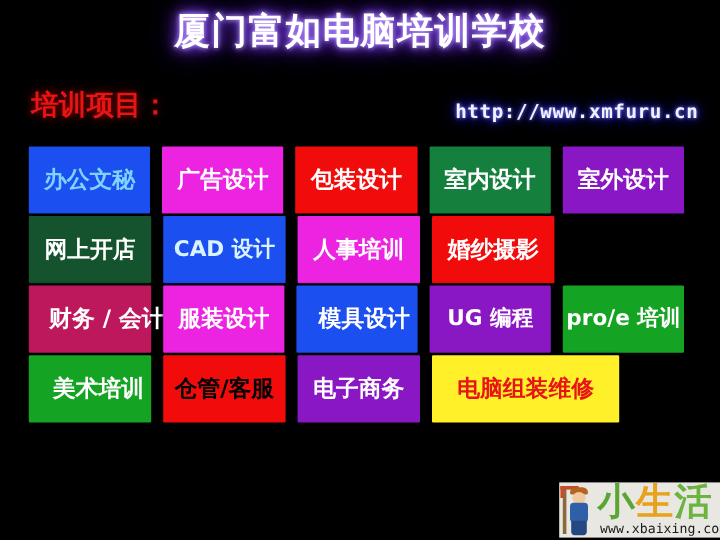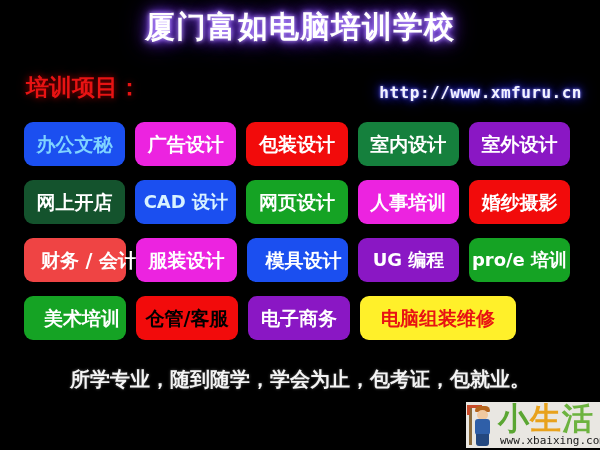--- a/index.html
+++ b/index.html
@@ -74,23 +74,23 @@
     left: 24px;
     width: 556px;
   }
   .grid-row {
     display: flex;
     height: 44px;
     margin-bottom: 14px;
   }
   .course-btn {
     width: 102px;
-    height: 44px;
+    height: 56px;
     margin-right: 10px;
-    border-radius: 9px;
+    border-radius: 1px;
     display: flex;
     align-items: center;
     justify-content: center;
     font-size: 19px;
     font-weight: bold;
     letter-spacing: 0px;
     white-space: nowrap;
     box-sizing: border-box;
     line-height: 1;
     box-shadow: 0 0 3px rgba(0,0,0,0.9);
@@ -215,40 +215,38 @@
       <div class="grid-row">
         <div class="course-btn" style="background: rgb(27, 79, 240); color: rgb(127, 212, 255);">办公文秘</div>
         <div class="course-btn" style="background: rgb(236, 35, 224); color: rgb(255, 255, 255);">广告设计</div>
         <div class="course-btn" style="background: rgb(242, 11, 11); color: rgb(255, 255, 255);">包装设计</div>
         <div class="course-btn" style="background: #15803d; color: rgb(255, 255, 255);">室内设计</div>
         <div class="course-btn" style="background: rgb(138, 23, 196); color: rgb(255, 255, 255);">室外设计</div>
       </div>
       <div class="grid-row">
         <div class="course-btn" style="background: #14532d; color: rgb(255, 255, 255);">网上开店</div>
         <div class="course-btn latin" style="background: rgb(27, 79, 240); color: rgb(216, 242, 255);">CAD 设计</div>
-        <div class="course-btn" style="background: rgb(21, 163, 36); color: rgb(255, 255, 255);">网页设计</div>
         <div class="course-btn" style="background: rgb(236, 35, 224); color: rgb(255, 255, 255);">人事培训</div>
         <div class="course-btn" style="background: rgb(242, 11, 11); color: rgb(255, 255, 255);">婚纱摄影</div>
       </div>
       <div class="grid-row">
-        <div class="course-btn" style="background: #ef4444; color: rgb(255, 255, 255); padding-left: 28px;">财务 / 会计</div>
+        <div class="course-btn" style="background: #be185d; color: rgb(255, 255, 255); padding-left: 28px;">财务 / 会计</div>
         <div class="course-btn" style="background: rgb(236, 35, 224); color: rgb(255, 255, 255);">服装设计</div>
         <div class="course-btn" style="background: rgb(27, 79, 240); color: rgb(255, 255, 255); padding-left: 12px;">模具设计</div>
         <div class="course-btn latin" style="background: rgb(138, 23, 196); color: rgb(255, 255, 255);">UG 编程</div>
         <div class="course-btn latin" style="background: rgb(21, 163, 36); color: rgb(255, 255, 255);">pro/e 培训</div>
       </div>
       <div class="grid-row">
         <div class="course-btn" style="background: rgb(21, 163, 36); color: rgb(255, 255, 255); padding-left: 14px;">美术培训</div>
         <div class="course-btn" style="background: rgb(242, 11, 11); color: #000000;">仓管/客服</div>
         <div class="course-btn" style="background: rgb(138, 23, 196); color: rgb(255, 255, 255);">电子商务</div>
         <div class="course-btn wide" style="background: rgb(255, 240, 42); color: rgb(232, 19, 19);">电脑组装维修</div>
       </div>
     </div>
 
-  <div class="slogan">所学专业，随到随学，学会为止，包考证，包就业。</div>
 
   <div class="watermark">
     <div class="wm-figure">
       <div class="wm-fork">
         <div class="wm-fork-top"></div>
       </div>
       <div class="wm-hat"></div>
       <div class="wm-head"></div>
       <div class="wm-body"></div>
       <div class="wm-legs"></div>

